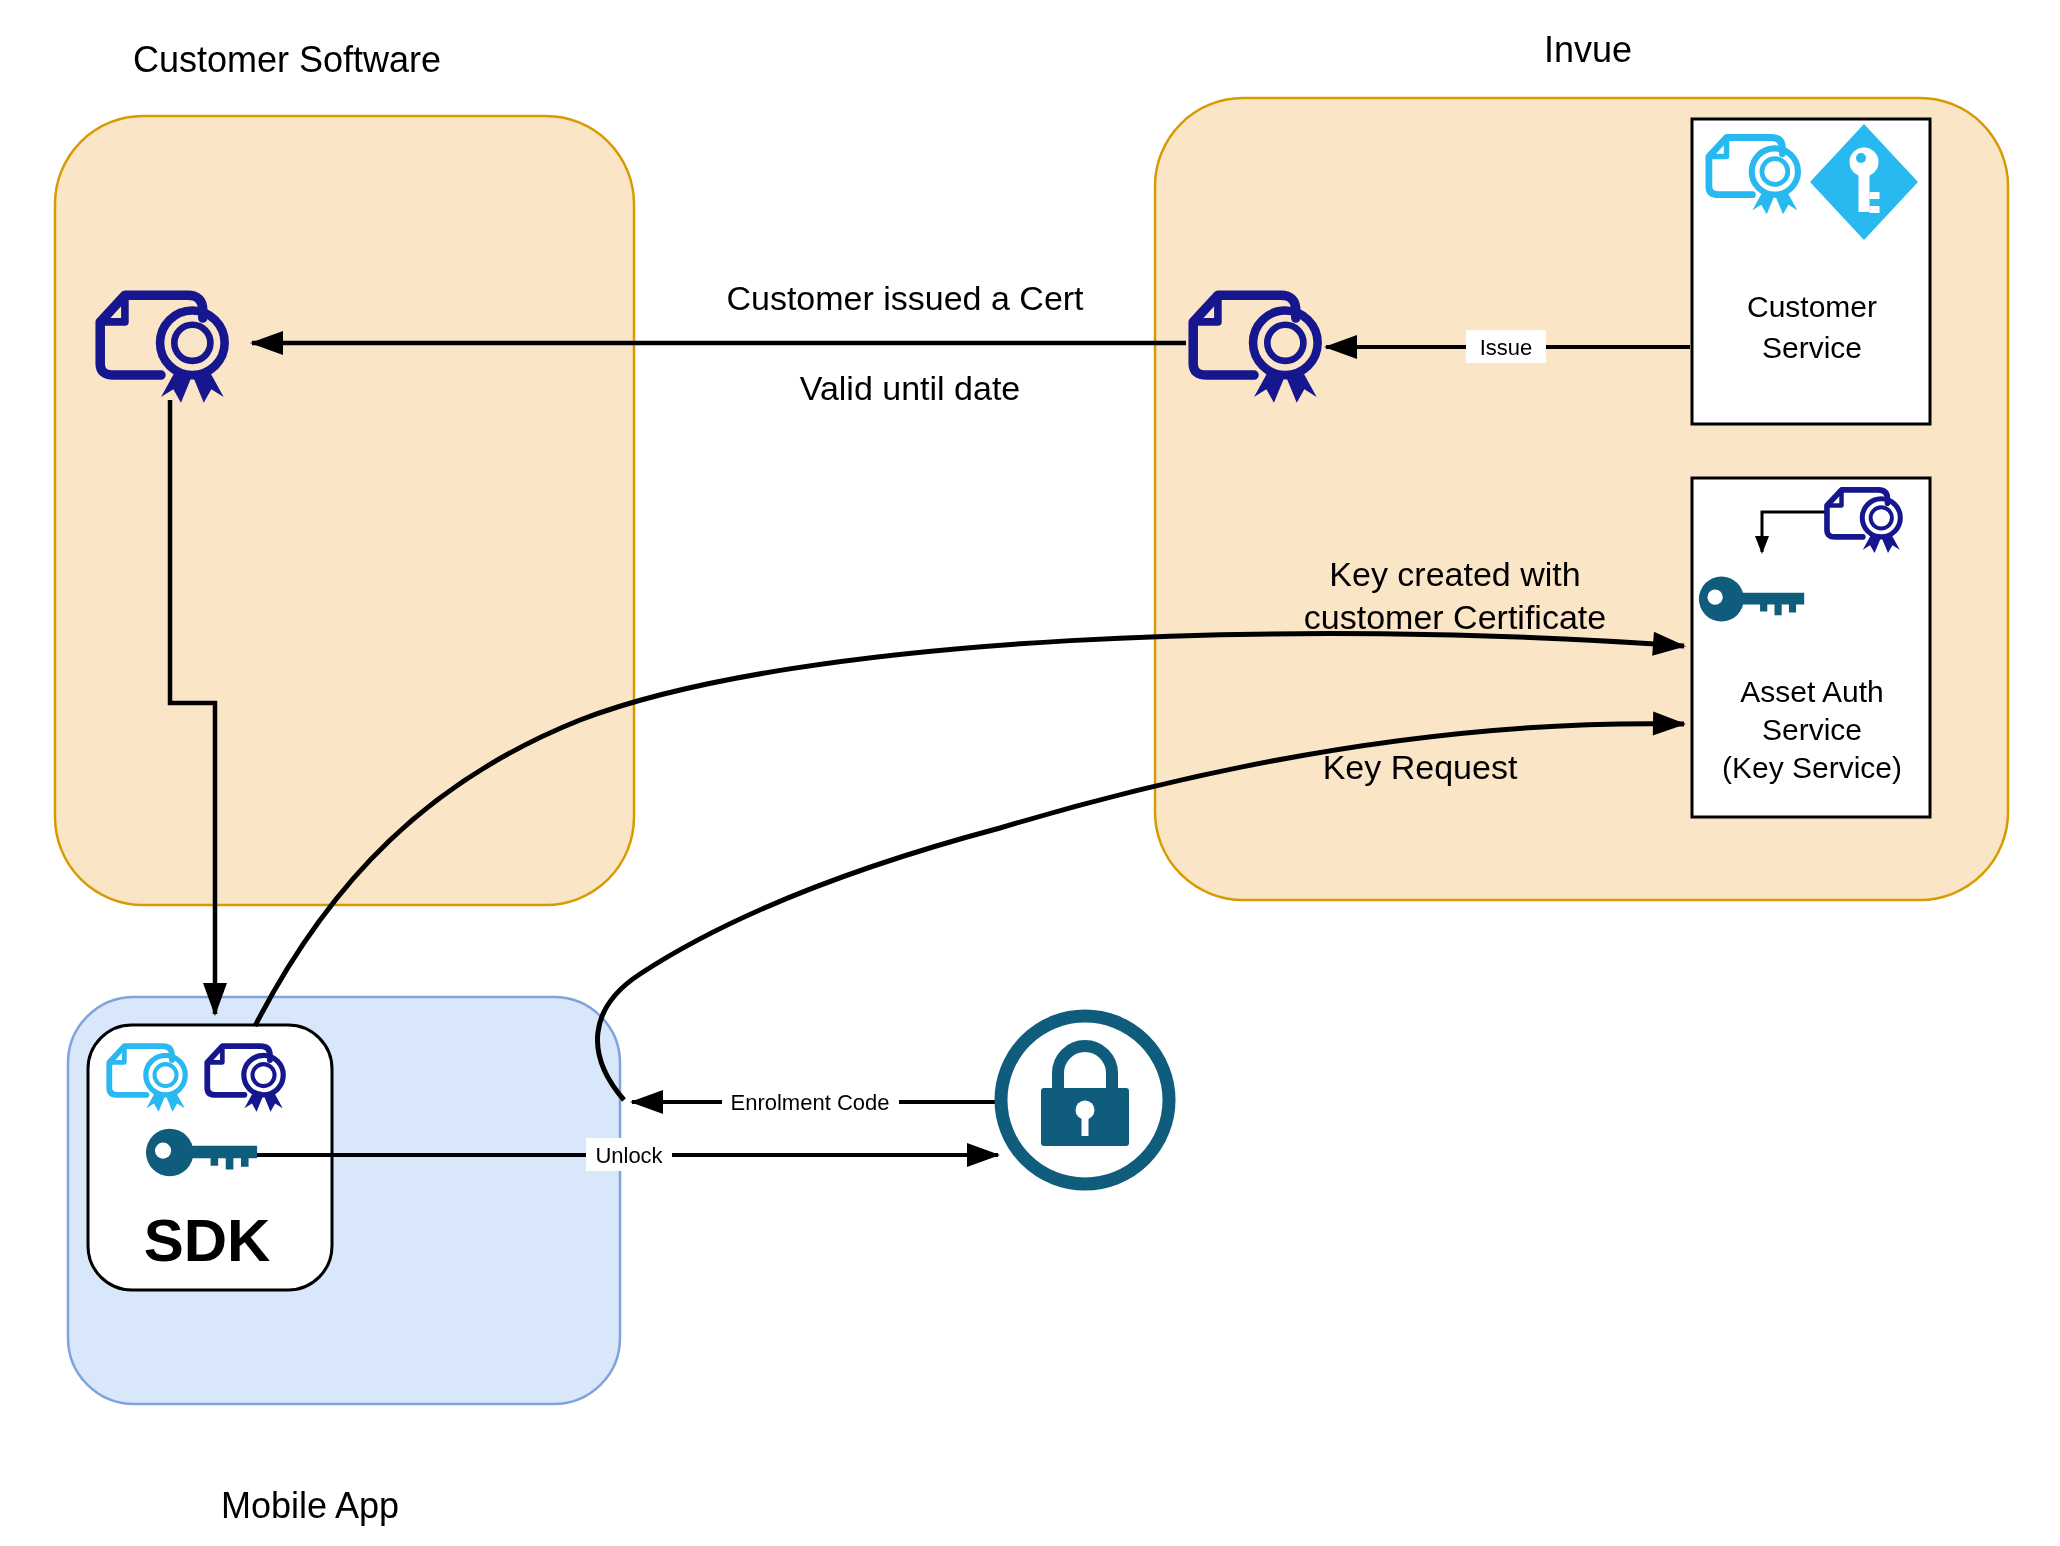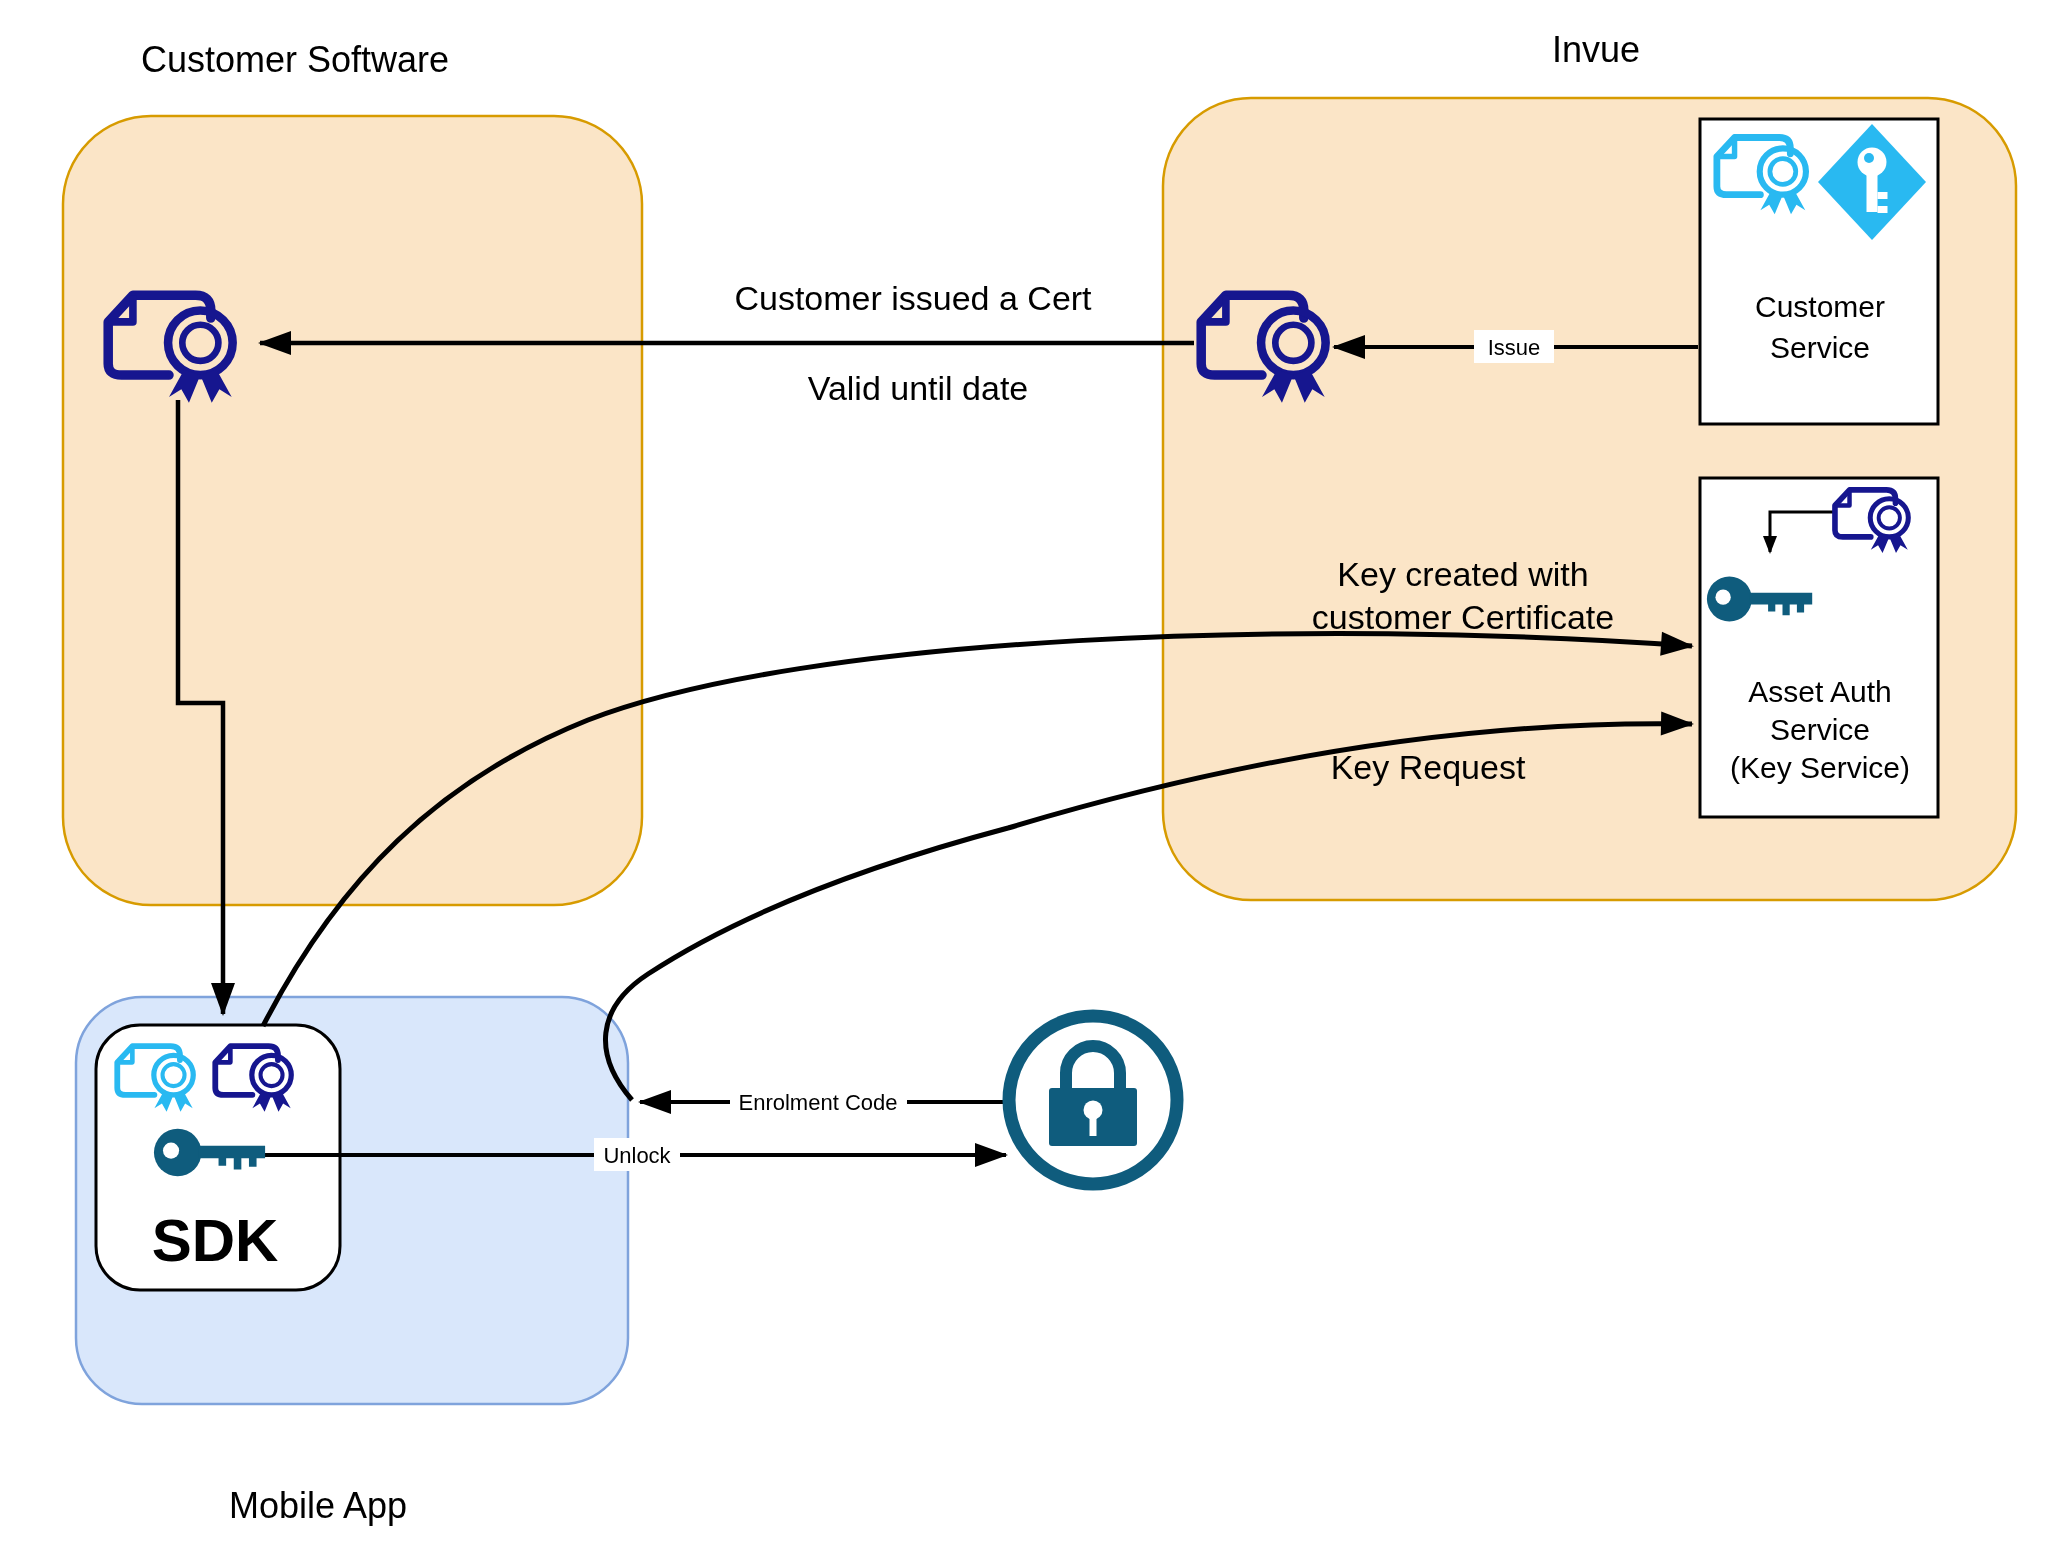--- a/index.html
+++ b/index.html
@@ -2,21 +2,20 @@
 <html><head>
 <meta charset="utf-8">
 <style>
   html, body { margin: 0; padding: 0; background: #ffffff; }
   .canvas {
     position: relative;
     width: 1696px;
     height: 1546px;
     background: #ffffff;
     font-family: "Liberation Sans", sans-serif;
-    margin-left: 8px;
   }
   svg text {
     font-family: "Liberation Sans", sans-serif;
     fill: #000000;
   }
   .region-title { font-size: 36px; }
   .flow-label   { font-size: 34px; }
   .node-label   { font-size: 30px; }
   .small-label  { font-size: 22px; }
   .sdk-label    { font-size: 60px; font-weight: bold; }

